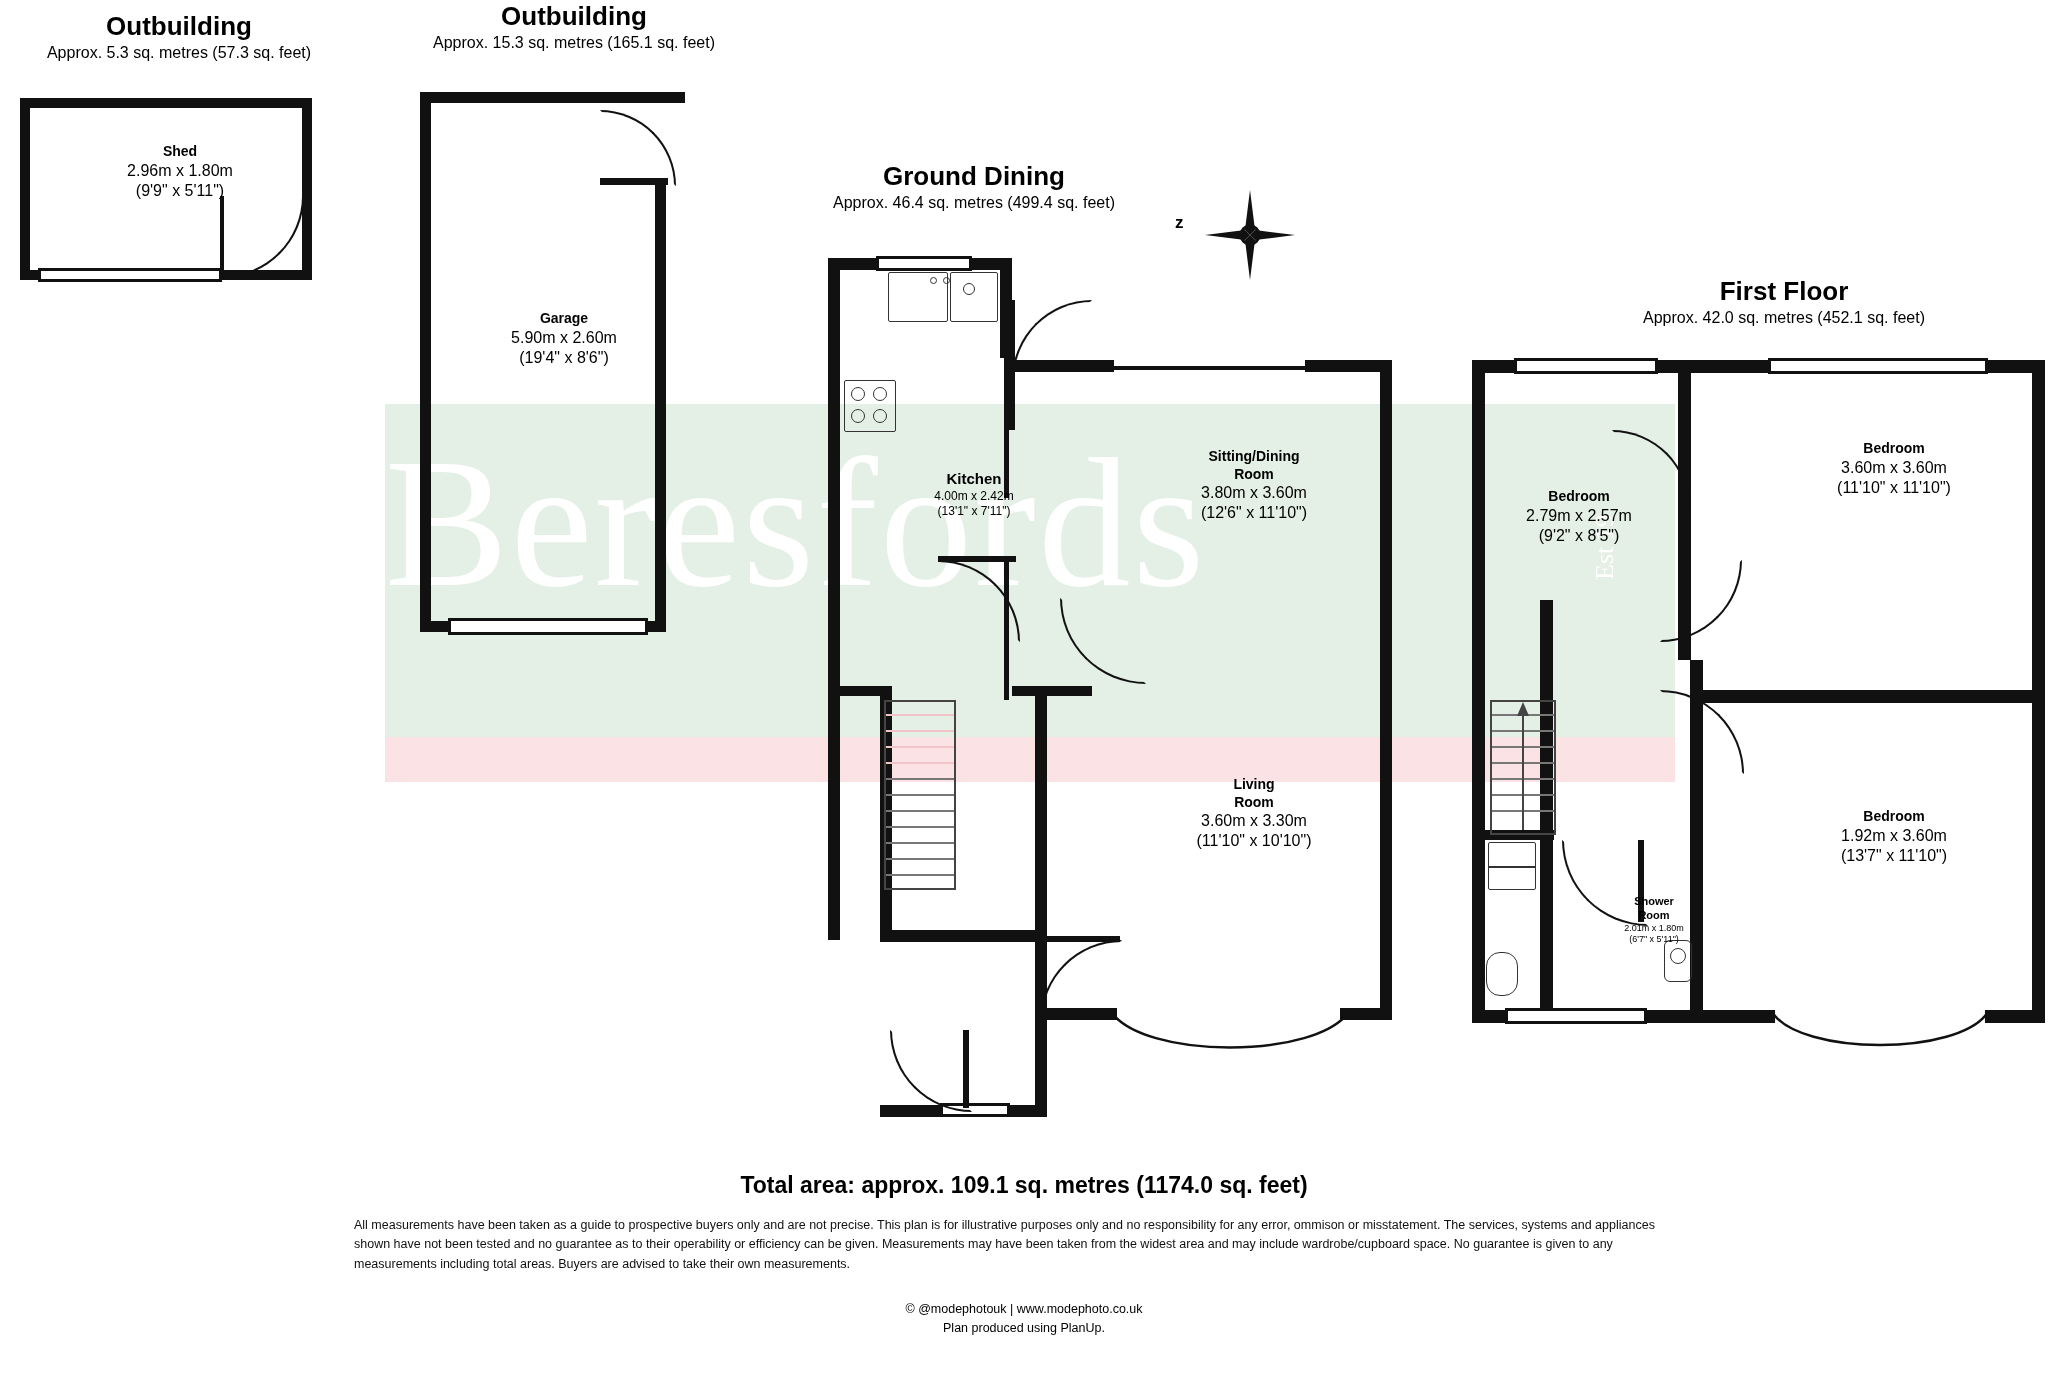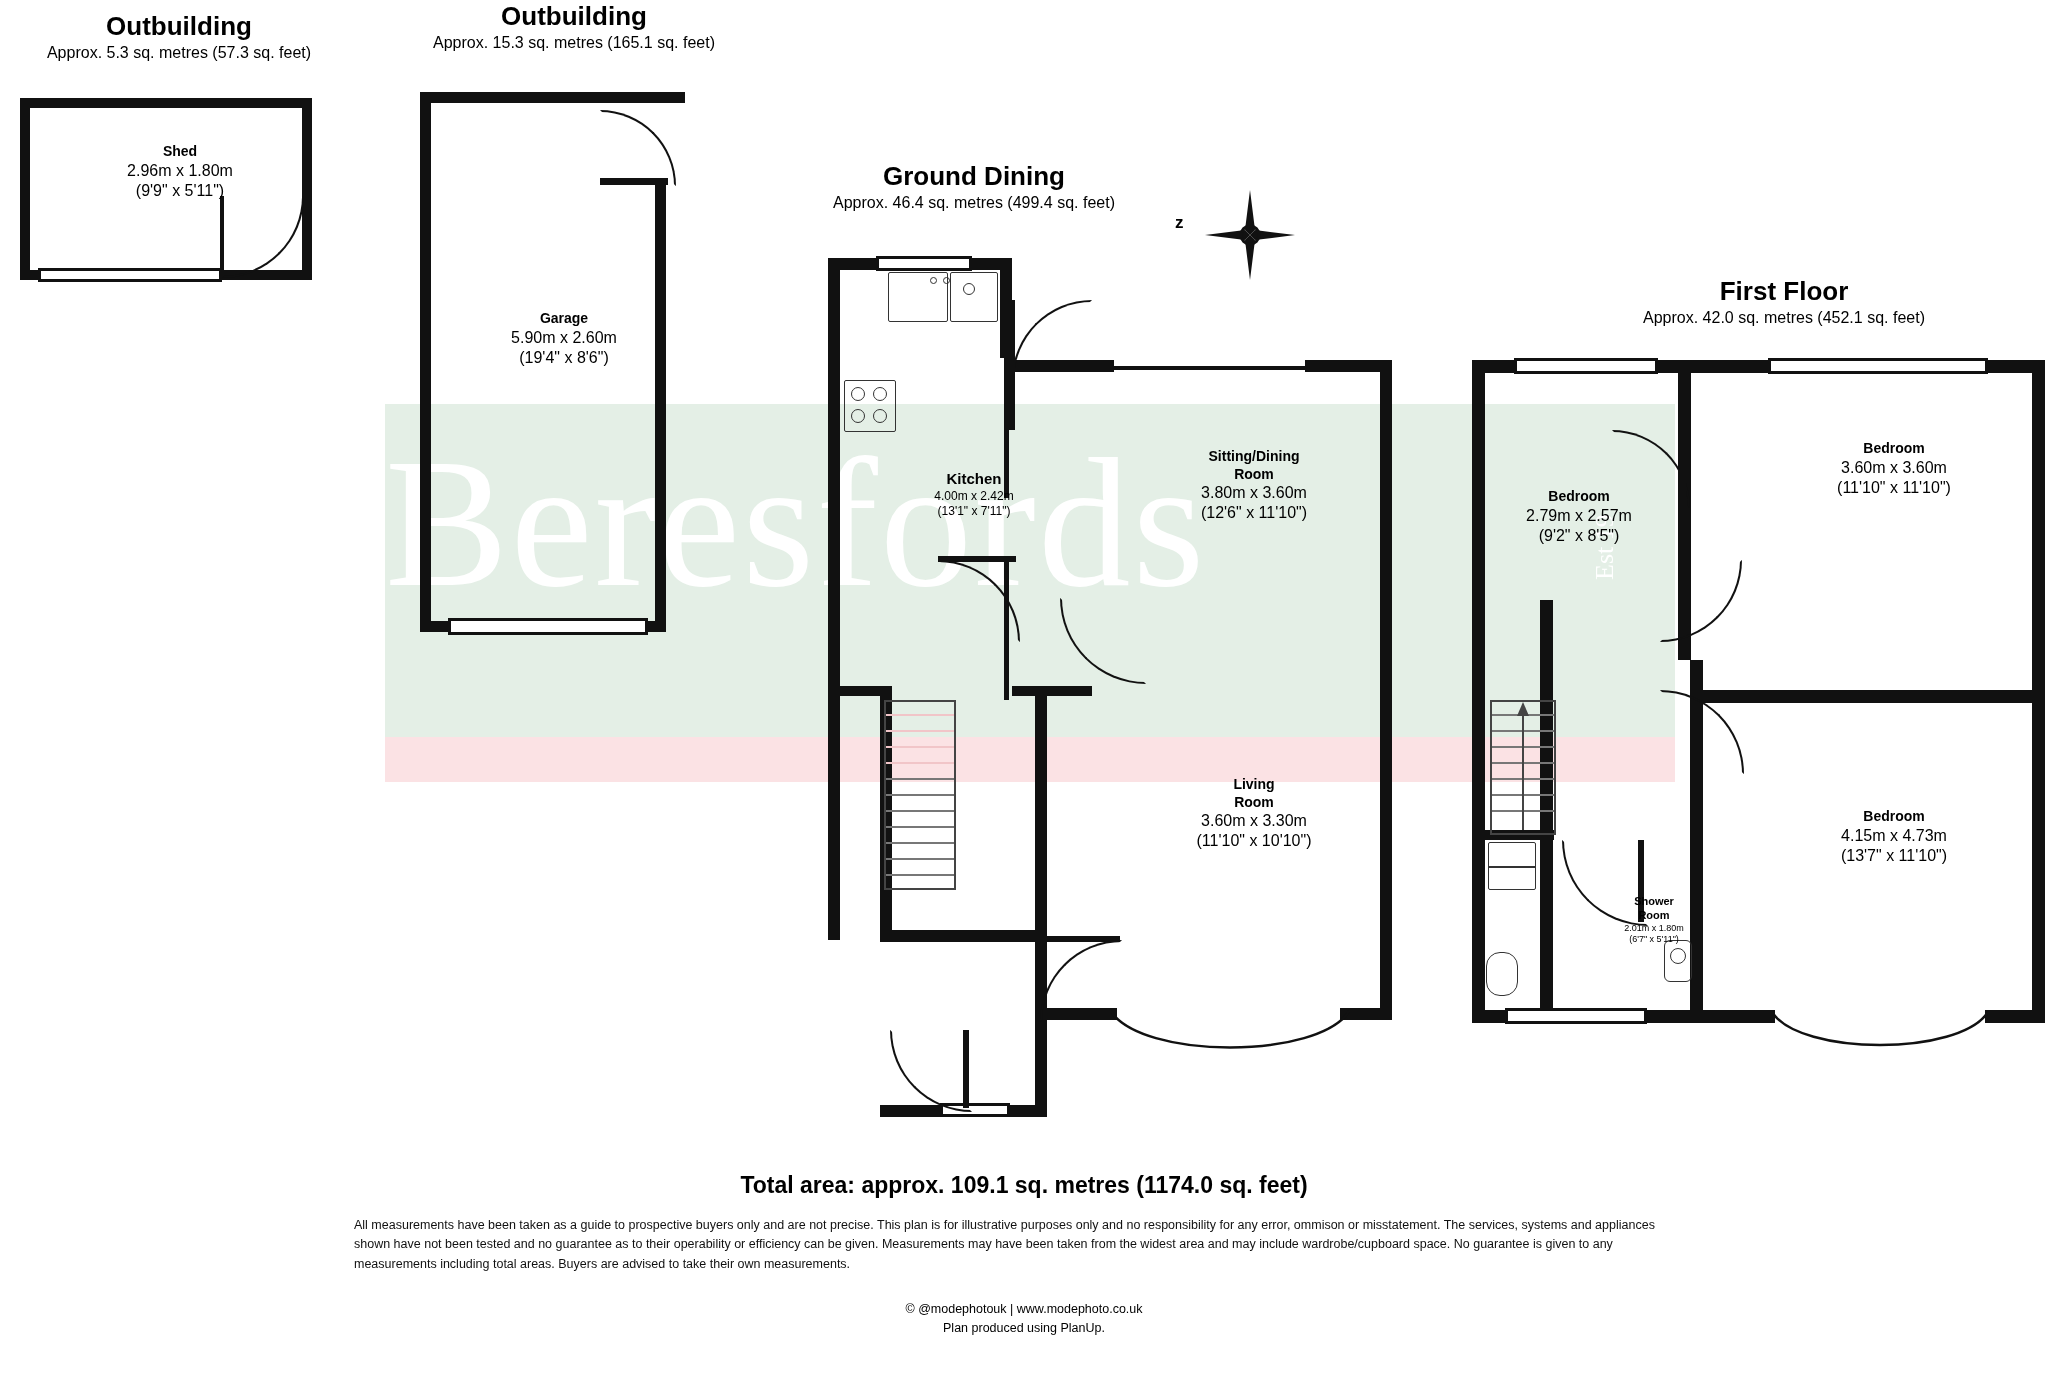--- a/index.html
+++ b/index.html
@@ -335,21 +335,21 @@
   </div>
 
   <div class="lbl" style="left:1730px;top:440px;width:300px;">
     <div class="room-name">Bedroom</div>
     <div class="room-dim">3.60m x 3.60m</div>
     <div class="room-dim">(11'10" x 11'10")</div>
   </div>
 
   <div class="lbl" style="left:1730px;top:808px;width:300px;">
     <div class="room-name">Bedroom</div>
-    <div class="room-dim">4.15m x 4.73m</div>
+    <div class="room-dim">1.92m x 3.60m</div>
     <div class="room-dim">(13'7" x 11'10")</div>
   </div>
 
   <div class="lbl" style="left:1550px;top:895px;width:180px;">
     <div class="tiny-name">Shower</div>
     <div class="tiny-name">Room</div>
     <div class="tiny-dim">2.01m x 1.80m</div>
     <div class="tiny-dim">(6'7" x 5'11")</div>
   </div>
 

